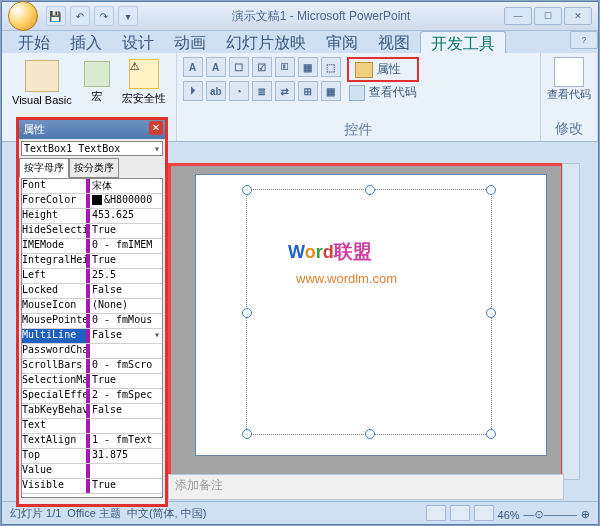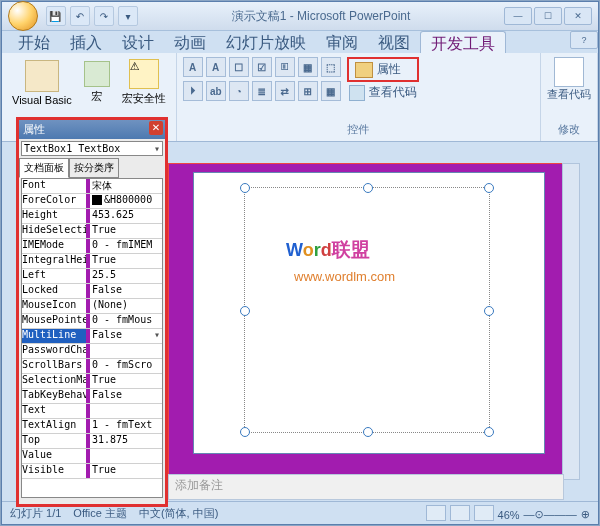--- a/index.html
+++ b/index.html
@@ -6,46 +6,46 @@
 .window{background:#cfe0f2;border:1px solid #5b7fad;width:596px;height:522px;position:absolute;left:1px;top:1px}
 .titlebar{height:28px;background:linear-gradient(#e8f1fb,#cfdced);display:flex;align-items:center;padding:0 6px;border-bottom:1px solid #a7c0dc}
 .orb{width:28px;height:28px;border-radius:50%;background:radial-gradient(circle at 30% 30%,#fff,#ffd36b,#e08f1f);border:1px solid #b37a1a}
 .qat{display:flex;gap:4px;margin-left:8px}
 .qat-btn{width:18px;height:18px;background:#dbe8f7;border:1px solid #b5c9e0;border-radius:2px;display:flex;align-items:center;justify-content:center;font-size:10px;color:#3a5a80}
 .title{flex:1;text-align:center;color:#4a6a8f;font-size:12px}
 .winbtns{display:flex;gap:2px}
 .winbtn{width:26px;height:16px;border:1px solid #9fb8d6;background:#d9e6f5;border-radius:2px;display:flex;align-items:center;justify-content:center;font-size:9px;color:#4a6a8f}
 .ribbon-tabs{height:22px;display:flex;padding-left:6px;background:#cfe0f2}
 .tab{padding:2px 10px;color:#3a5a80;font-size:16px}
-.tab.active{background:#e9f1fa;border:1px solid #9fb8d6;border-bottom:none;border-radius:3px 3px 0 0;color:#701a75}
+.tab.active{background:#e9f1fa;border:1px solid #9fb8d6;border-bottom:none;border-radius:3px 3px 0 0;color:#0f766e}
 .ribbon{height:88px;background:#e9f1fa;border-bottom:1px solid #9fb8d6;display:flex}
 .group{border-right:1px solid #c5d5e8;padding:4px 6px;display:flex;flex-direction:column;justify-content:space-between}
-.group-label{text-align:center;color:#5a7aa0;font-size:11px;margin-top:18px}
+.group-label{text-align:center;color:#5a7aa0;font-size:14px;margin-top:18px}
 .vb-btn{display:flex;flex-direction:column;align-items:center;gap:2px;padding:2px 4px}
 .vb-icon{width:32px;height:30px;background:#f5e8c8;border:1px solid #c9b680}
 .row{display:flex;gap:4px;align-items:center}
 .macro-icon{width:24px;height:24px;background:#d9ead3;border:1px solid #a5c28a}
 .warn-icon{width:28px;height:28px;background:#fff3c5;border:1px solid #e0c050}
 .ctrl-icon{width:18px;height:18px;background:#dde7f3;border:1px solid #a5bcd8;font-size:10px;display:flex;align-items:center;justify-content:center;color:#4b6a8f;font-weight:bold}
 .prop-btn{border:2px solid #e03030;padding:2px 6px;display:flex;align-items:center;gap:4px;font-size:12px;color:#3a5a80}
 .prop-btn .i{width:16px;height:14px;background:#f0d080;border:1px solid #c09040}
 .code-btn{display:flex;align-items:center;gap:4px;font-size:12px;color:#3a5a80;padding:2px}
 .code-btn .i{width:14px;height:14px;background:#cfe2f0;border:1px solid #8fb0d0}
 .panel-btn{display:flex;flex-direction:column;align-items:center;font-size:11px;color:#3a5a80}
 .panel-btn .i{width:28px;height:28px;background:#fff;border:1px solid #a0b8d4}
-.workspace{position:absolute;left:166px;top:161px;right:34px;bottom:44px;background:#a21caf;border:1px solid #ef4444}
+.workspace{position:absolute;left:166px;top:161px;right:34px;bottom:44px;background:#a3a3a3;border:3px solid #ef4444}
 .slide{position:absolute;left:24px;top:8px;width:350px;height:280px;background:#fff;border:1px solid #6487b3}
 .textbox{position:absolute;left:50px;top:14px;width:244px;height:244px;border:1px dotted #888}
 .handle{width:8px;height:8px;border:1px solid #3a7abf;background:#fff;border-radius:50%;position:absolute}
 .wm{position:absolute;left:92px;top:64px;font-size:18px;font-weight:bold}
 .wm .w{color:#2060d0}.wm .o{color:#e09020}.wm .r{color:#30a040}.wm .d{color:#d04040}
 .wm .cn{color:#d040a0;font-size:19px}
 .wm2{position:absolute;left:100px;top:96px;color:#e08030;font-size:13px}
 .notes{position:absolute;left:166px;bottom:24px;right:34px;height:20px;background:#f0f0f0;border:1px solid #b8c8dc;padding:2px 6px;color:#999;font-size:12px}
-.status{position:absolute;left:0;bottom:0;right:0;height:22px;background:#cfe0f2;border-top:1px solid #9fb8d6;display:flex;align-items:center;padding:0 8px;font-size:11px;color:#3a5a80;gap:12px}
+.status{position:absolute;left:0;bottom:0;right:0;height:22px;background:#cfe0f2;border-top:1px solid #9fb8d6;display:flex;align-items:center;padding:0 8px;font-size:11px;color:#3a5a80;gap:6px}
 .status .right{margin-left:auto;display:flex;gap:4px;align-items:flex-end}
 .status .vbtn{width:18px;height:14px;border:1px solid #9fb8d6;background:#e0ebf6}
 .scrollbar{position:absolute;right:18px;top:161px;width:16px;bottom:44px;background:#dbe6f3;border:1px solid #b0c4dc}
 
 .props{position:absolute;left:14px;top:115px;width:146px;height:384px;border:3px solid #e03030;background:#ebebeb;z-index:5}
 .props-title{background:linear-gradient(#6f92c0,#4d79b0);color:#fff;font-size:11px;padding:2px 4px;position:relative;margin:-3px -3px 0 -3px;border:3px solid #e03030;border-bottom:none}
 .props-title .x{position:absolute;right:2px;top:1px;width:14px;height:14px;background:#d04030;color:#fff;font-size:10px;text-align:center;line-height:13px;border-radius:2px}
 .obj-sel{background:#fff;border:1px solid #888;margin:2px;padding:1px 2px;font-size:10px;font-family:monospace;display:flex;justify-content:space-between}
 .obj-sel .arr{color:#555}
 .tabs{display:flex;font-size:10px}
@@ -159,21 +159,21 @@
   <div class="props">
     <div class="props-title">
       <span>属性</span>
       <span class="x">✕</span>
     </div>
     <div class="obj-sel">
       <span>TextBox1 TextBox</span>
       <span class="arr">▾</span>
     </div>
     <div class="tabs">
-      <div class="t on">文档面板</div>
+      <div class="t on">按字母序</div>
       <div class="t">按分类序</div>
     </div>
     <div class="grid" id="prop-grid">
         <div class="prow">
           <div class="k">Font</div>
           <div class="v"><span>宋体</span></div>
         </div>
         <div class="prow">
           <div class="k">ForeColor</div>
           <div class="v"><span class="cswatch"></span><span>&amp;H800000</span></div>
@@ -221,20 +221,24 @@
           <div class="k">PasswordCha</div>
           <div class="v"><span></span></div>
         </div>
         <div class="prow">
           <div class="k">ScrollBars</div>
           <div class="v"><span>0 - fmScro</span></div>
         </div>
         <div class="prow">
           <div class="k">SelectionMa</div>
           <div class="v"><span>True</span></div>
+        </div>
+        <div class="prow">
+          <div class="k">SpecialEffe</div>
+          <div class="v"><span>2 - fmSpec</span></div>
         </div>
         <div class="prow">
           <div class="k">TabKeyBehav</div>
           <div class="v"><span>False</span></div>
         </div>
         <div class="prow">
           <div class="k">Text</div>
           <div class="v"><span></span></div>
         </div>
         <div class="prow">

